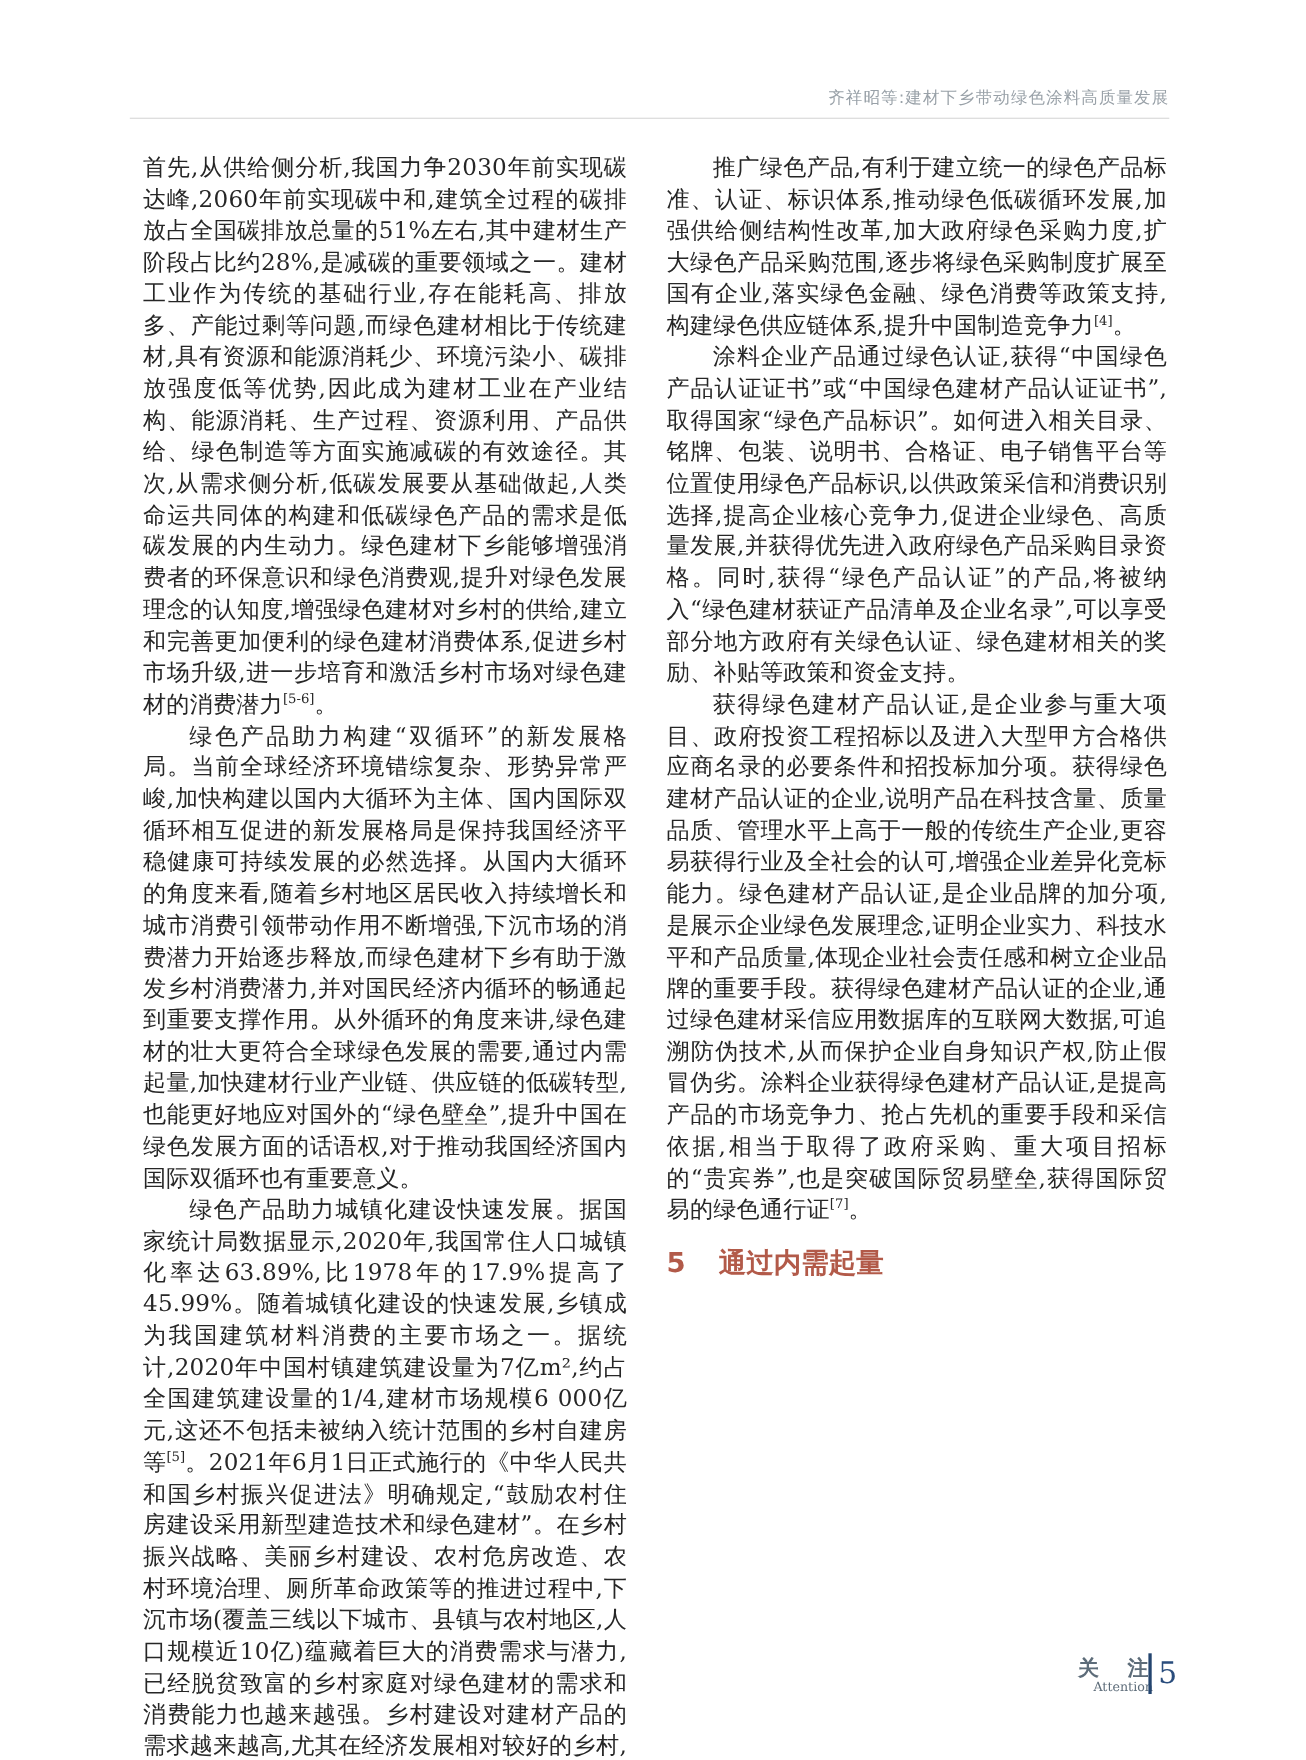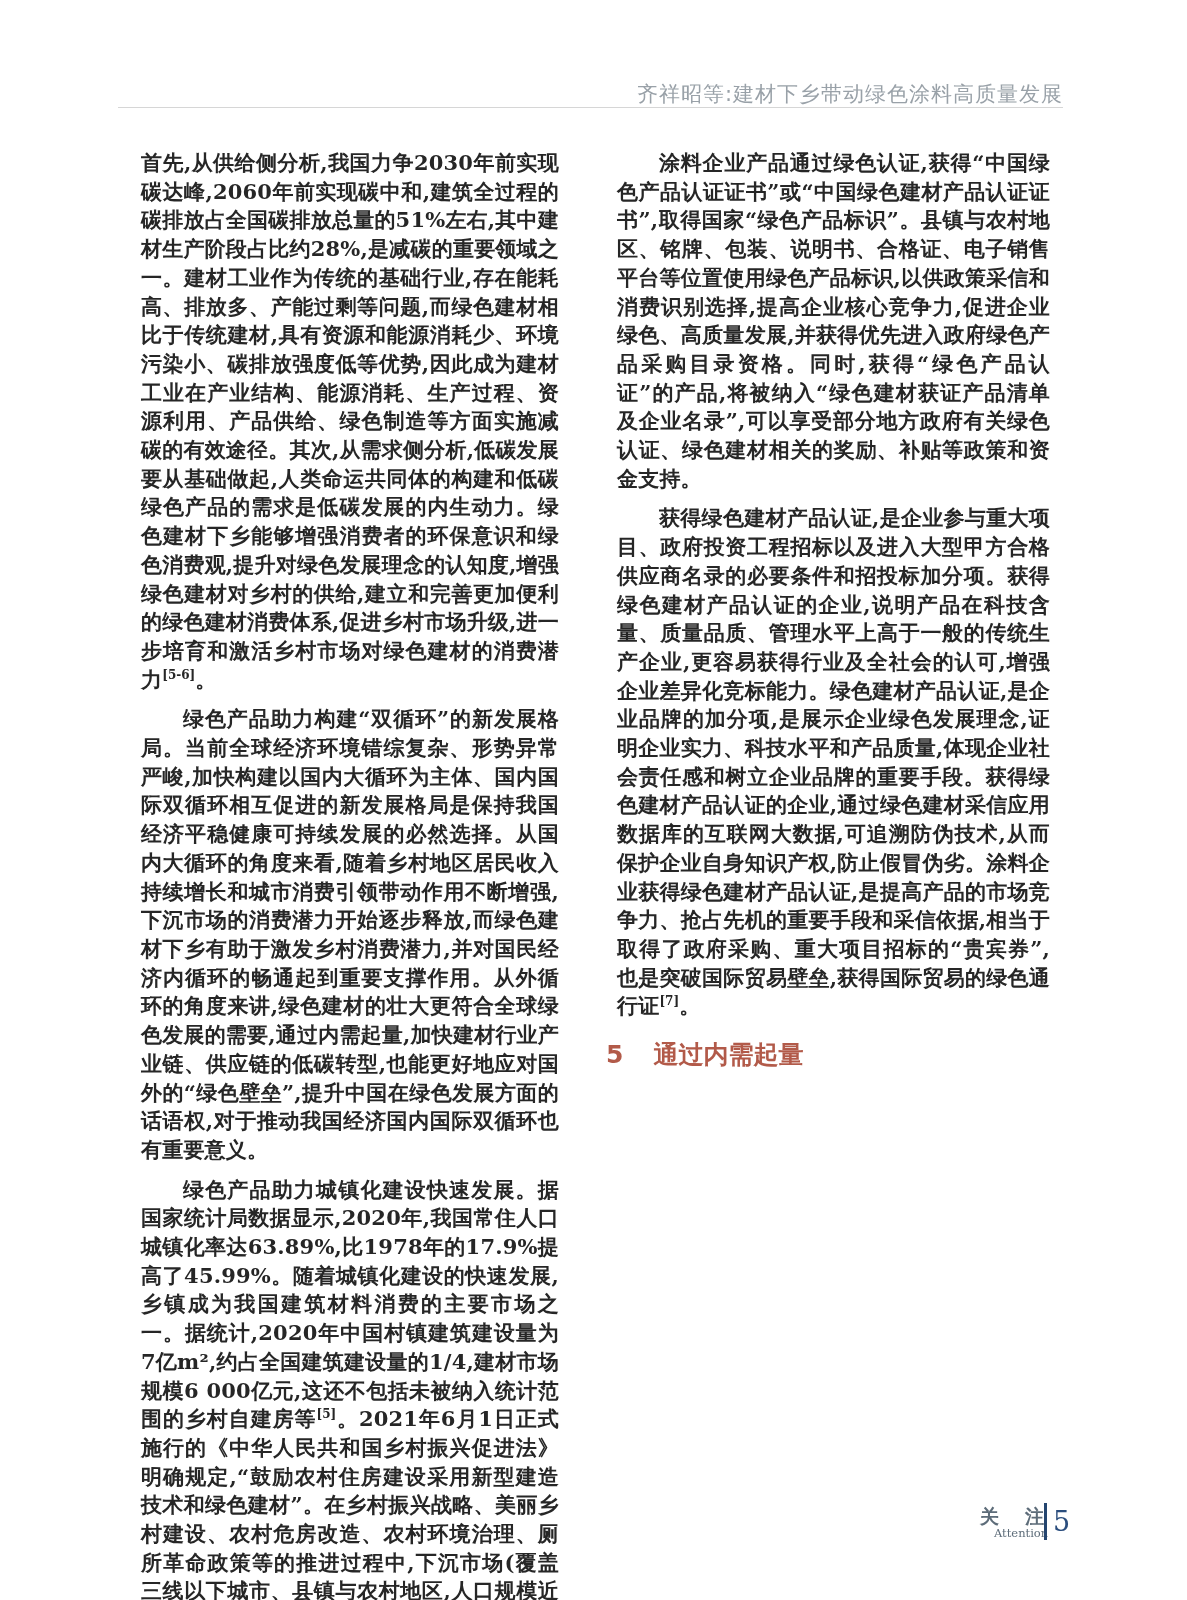--- a/index.html
+++ b/index.html
@@ -18,44 +18,43 @@
     background:#ffffff;
     margin:0 auto;
     overflow:hidden;
     font-family:"DejaVu Serif", serif;
   }
   .running-head{
     position:absolute;
     top:80px;left:118px;right:124px;
     text-align:right;
     font-family:"DejaVu Sans", sans-serif;
-    font-size:21px;
+    font-size:15px;
     letter-spacing:1px;
     color:var(--running-title);
   }
   .head-rule{
     position:absolute;
     top:107px;left:118px;
     width:945px;height:1px;
     background:var(--header-rule);
   }
   .col{
     position:absolute;
     top:138px;
   }
   .col-left{left:130px;width:440px;}
   .col-right{left:606px;width:455px;}
   .para{
-    margin:11px;
+    margin:0;
     font-size:21px;
     line-height:28.7px;
     text-align:justify;
     color:var(--body-text);
     letter-spacing:0.2px;
-    font-weight:bold;
   }
   .para.indent{text-indent:2em;}
   .para sup{
     font-size:12px;
     line-height:0;
     vertical-align:super;
     letter-spacing:0;
   }
   .section-heading{
     margin:18px 0 12px 0;
@@ -113,21 +112,22 @@
 
   <div class="head-rule"></div>
 
   <div class="col col-left">
       <p class="para">首先,从供给侧分析,我国力争2030年前实现碳达峰,2060年前实现碳中和,建筑全过程的碳排放占全国碳排放总量的51%左右,其中建材生产阶段占比约28%,是减碳的重要领域之一。建材工业作为传统的基础行业,存在能耗高、排放多、产能过剩等问题,而绿色建材相比于传统建材,具有资源和能源消耗少、环境污染小、碳排放强度低等优势,因此成为建材工业在产业结构、能源消耗、生产过程、资源利用、产品供给、绿色制造等方面实施减碳的有效途径。其次,从需求侧分析,低碳发展要从基础做起,人类命运共同体的构建和低碳绿色产品的需求是低碳发展的内生动力。绿色建材下乡能够增强消费者的环保意识和绿色消费观,提升对绿色发展理念的认知度,增强绿色建材对乡村的供给,建立和完善更加便利的绿色建材消费体系,促进乡村市场升级,进一步培育和激活乡村市场对绿色建材的消费潜力<sup>[5-6]</sup>。</p>
       <p class="para indent">绿色产品助力构建“双循环”的新发展格局。当前全球经济环境错综复杂、形势异常严峻,加快构建以国内大循环为主体、国内国际双循环相互促进的新发展格局是保持我国经济平稳健康可持续发展的必然选择。从国内大循环的角度来看,随着乡村地区居民收入持续增长和城市消费引领带动作用不断增强,下沉市场的消费潜力开始逐步释放,而绿色建材下乡有助于激发乡村消费潜力,并对国民经济内循环的畅通起到重要支撑作用。从外循环的角度来讲,绿色建材的壮大更符合全球绿色发展的需要,通过内需起量,加快建材行业产业链、供应链的低碳转型,也能更好地应对国外的“绿色壁垒”,提升中国在绿色发展方面的话语权,对于推动我国经济国内国际双循环也有重要意义。</p>
       <p class="para indent">绿色产品助力城镇化建设快速发展。据国家统计局数据显示,2020年,我国常住人口城镇化率达63.89%,比1978年的17.9%提高了45.99%。随着城镇化建设的快速发展,乡镇成为我国建筑材料消费的主要市场之一。据统计,2020年中国村镇建筑建设量为7亿m²,约占全国建筑建设量的1/4,建材市场规模6 000亿元,这还不包括未被纳入统计范围的乡村自建房等<sup>[5]</sup>。2021年6月1日正式施行的《中华人民共和国乡村振兴促进法》明确规定,“鼓励农村住房建设采用新型建造技术和绿色建材”。在乡村振兴战略、美丽乡村建设、农村危房改造、农村环境治理、厕所革命政策等的推进过程中,下沉市场(覆盖三线以下城市、县镇与农村地区,人口规模近10亿)蕴藏着巨大的消费需求与潜力,已经脱贫致富的乡村家庭对绿色建材的需求和消费能力也越来越强。乡村建设对建材产品的需求越来越高,尤其在经济发展相对较好的乡村,更加安全、健</p>
     </div>
 
   <div class="col col-right">
-      <p class="para indent">涂料企业产品通过绿色认证,获得“中国绿色产品认证证书”或“中国绿色建材产品认证证书”,取得国家“绿色产品标识”。县镇与农村地区、铭牌、包装、说明书、合格证、电子销售平台等位置使用绿色产品标识,以供政策采信和消费识别选择,提高企业核心竞争力,促进企业绿色、高质量发展,并获得优先进入政府绿色产品采购目录资格。同时,获得“绿色产品认证”的产品,将被纳入“绿色建材获证产品清单及企业名录”,可以享受部分地方政府有关绿色认证、绿色建材相关的奖励、补贴等政策和资金支持。</p>
+      <p class="para indent">推广绿色产品,有利于建立统一的绿色产品标准、认证、标识体系,推动绿色低碳循环发展,加强供给侧结构性改革,加大政府绿色采购力度,扩大绿色产品采购范围,逐步将绿色采购制度扩展至国有企业,落实绿色金融、绿色消费等政策支持,构建绿色供应链体系,提升中国制造竞争力<sup>[4]</sup>。</p>
+      <p class="para indent">涂料企业产品通过绿色认证,获得“中国绿色产品认证证书”或“中国绿色建材产品认证证书”,取得国家“绿色产品标识”。如何进入相关目录、铭牌、包装、说明书、合格证、电子销售平台等位置使用绿色产品标识,以供政策采信和消费识别选择,提高企业核心竞争力,促进企业绿色、高质量发展,并获得优先进入政府绿色产品采购目录资格。同时,获得“绿色产品认证”的产品,将被纳入“绿色建材获证产品清单及企业名录”,可以享受部分地方政府有关绿色认证、绿色建材相关的奖励、补贴等政策和资金支持。</p>
       <p class="para indent">获得绿色建材产品认证,是企业参与重大项目、政府投资工程招标以及进入大型甲方合格供应商名录的必要条件和招投标加分项。获得绿色建材产品认证的企业,说明产品在科技含量、质量品质、管理水平上高于一般的传统生产企业,更容易获得行业及全社会的认可,增强企业差异化竞标能力。绿色建材产品认证,是企业品牌的加分项,是展示企业绿色发展理念,证明企业实力、科技水平和产品质量,体现企业社会责任感和树立企业品牌的重要手段。获得绿色建材产品认证的企业,通过绿色建材采信应用数据库的互联网大数据,可追溯防伪技术,从而保护企业自身知识产权,防止假冒伪劣。涂料企业获得绿色建材产品认证,是提高产品的市场竞争力、抢占先机的重要手段和采信依据,相当于取得了政府采购、重大项目招标的“贵宾券”,也是突破国际贸易壁垒,获得国际贸易的绿色通行证<sup>[7]</sup>。</p>
       <div class="section-heading">
         <span class="sec-num">5</span>
         <span class="sec-title">通过内需起量</span>
       </div>
     </div>
 
   <div class="footer">
     <div class="footer-label-cn">关注</div>
     <div class="footer-label-en">Attention</div>

